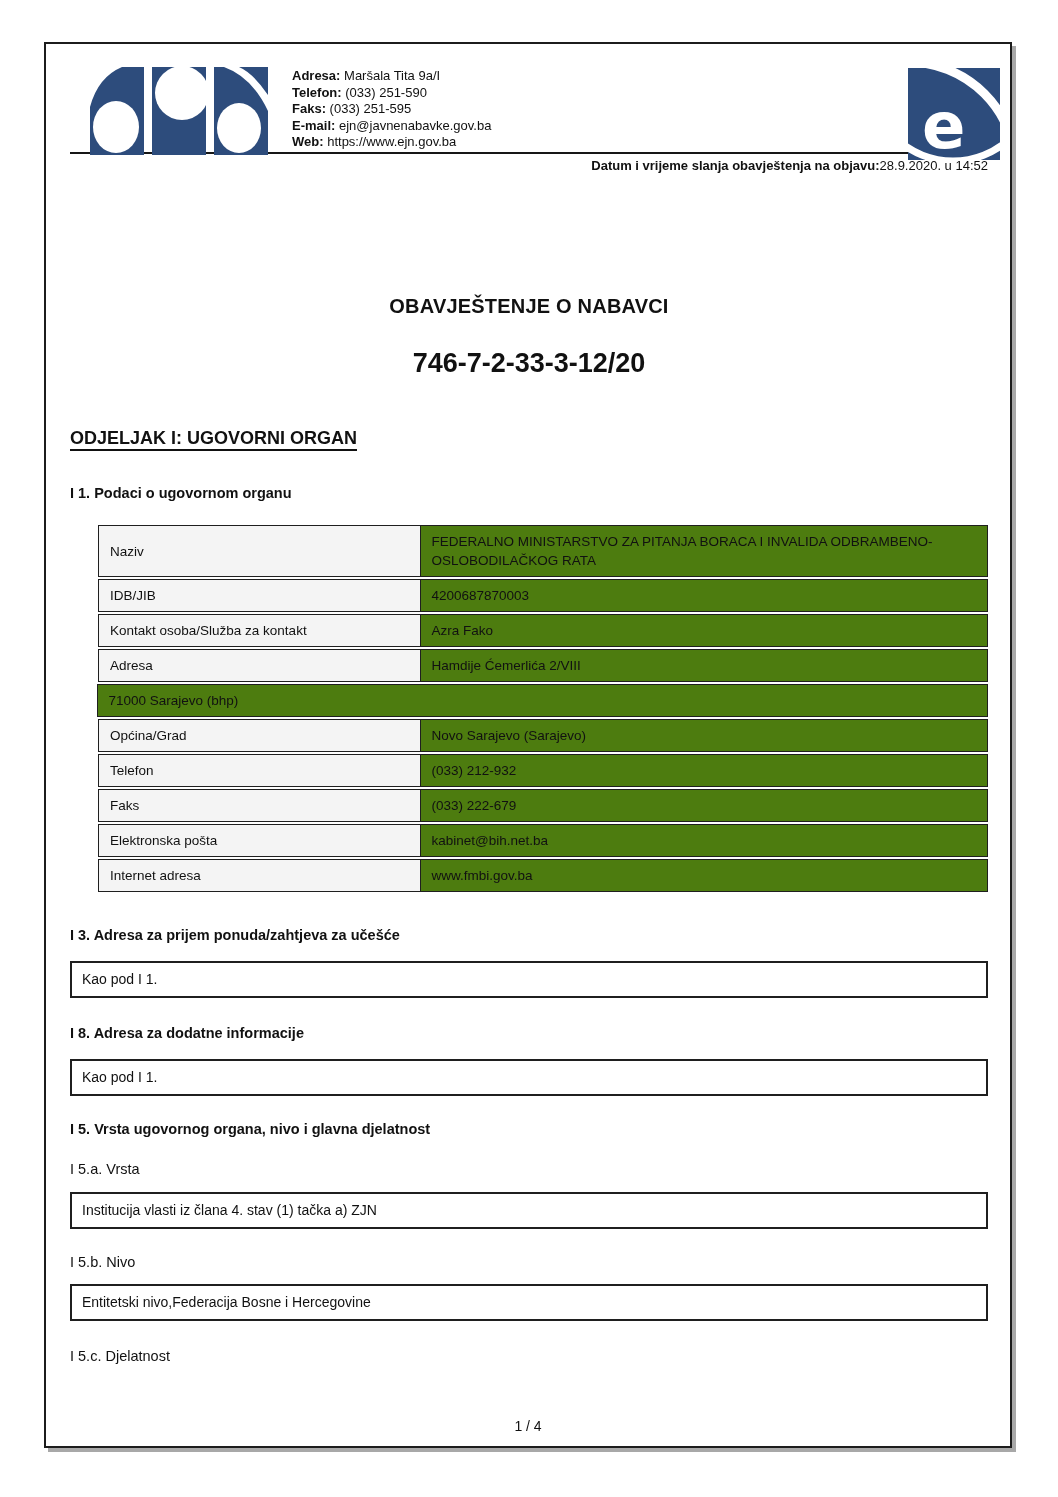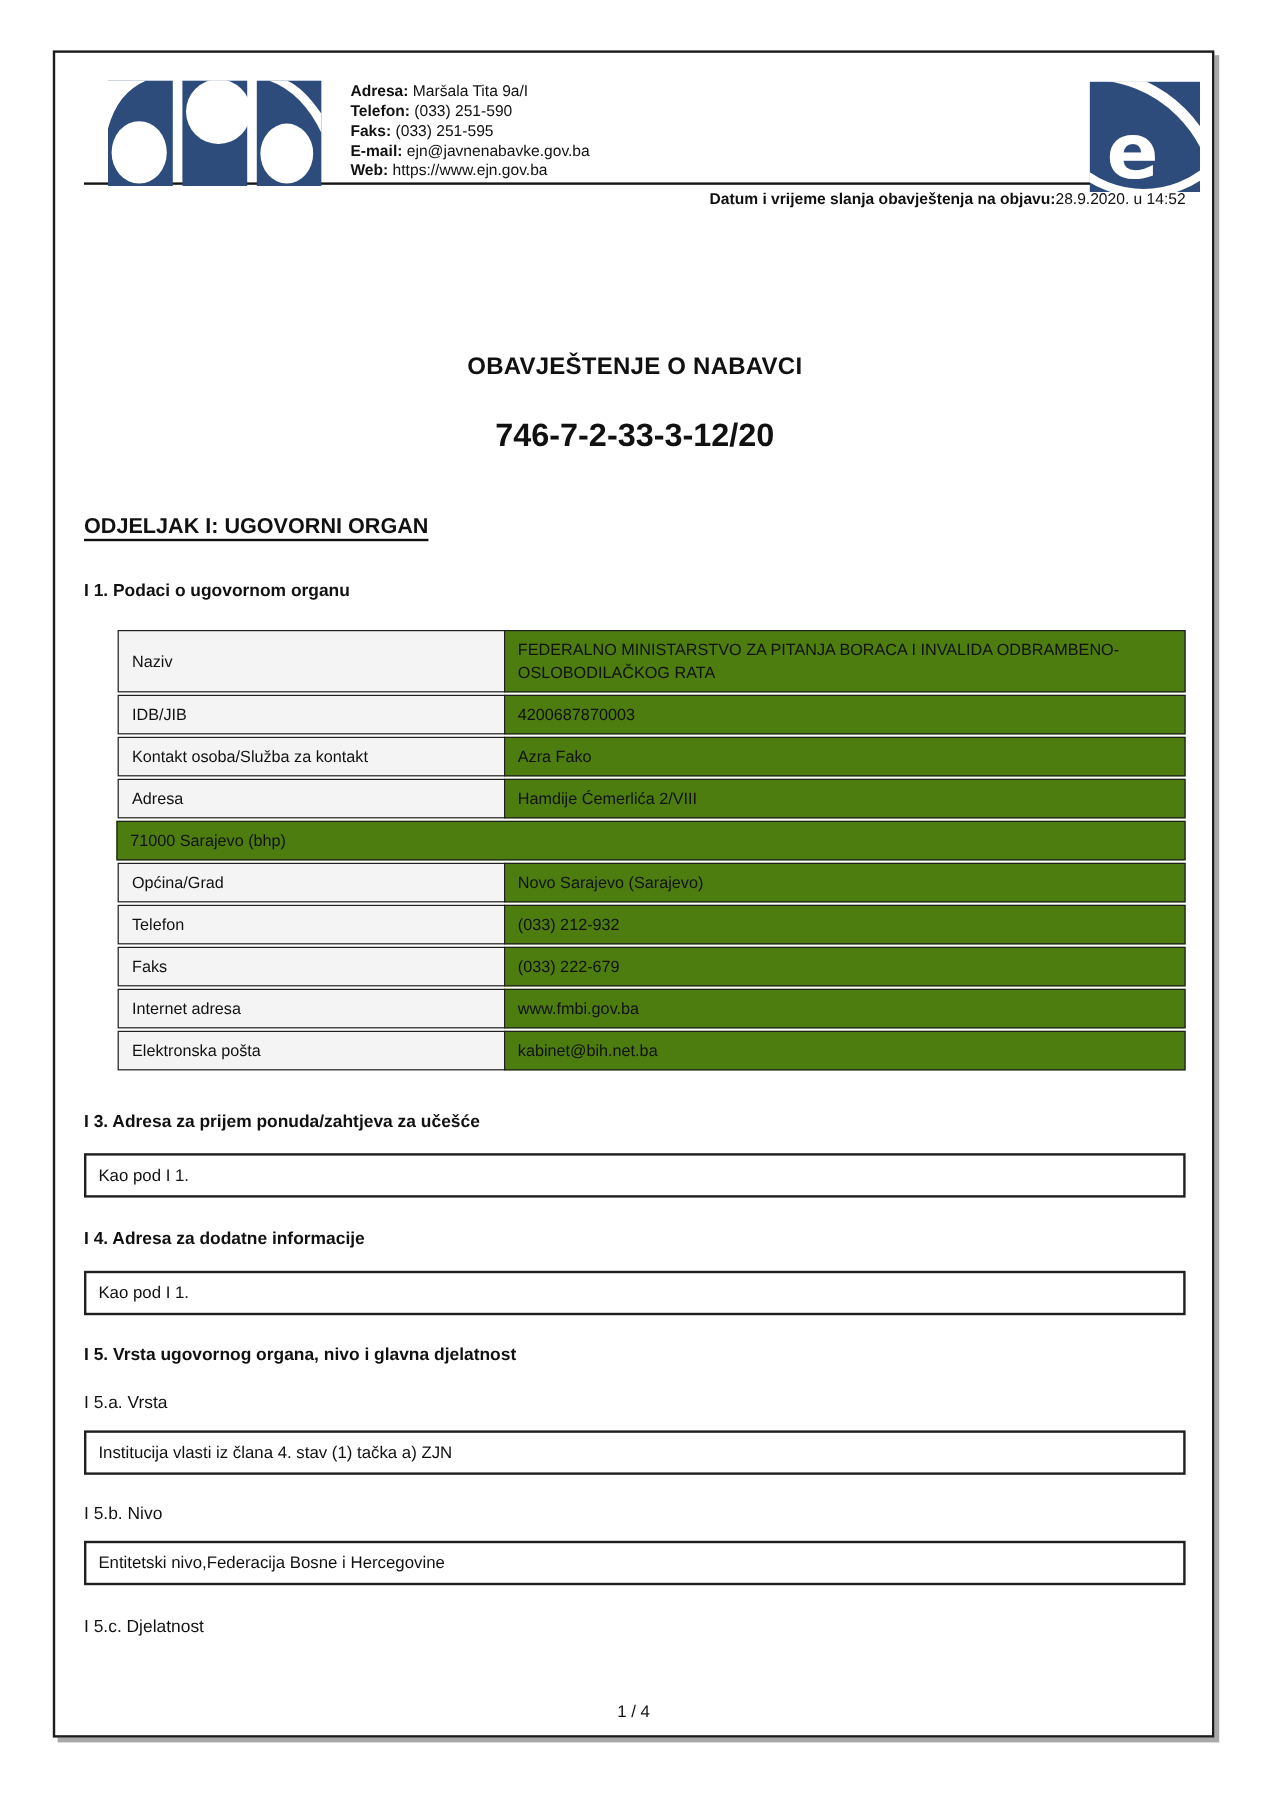--- a/index.html
+++ b/index.html
@@ -142,33 +142,33 @@
       </div>
       <div class="crow">
         <div class="clabel">Telefon</div>
         <div class="cvalue">(033) 212-932</div>
       </div>
       <div class="crow">
         <div class="clabel">Faks</div>
         <div class="cvalue">(033) 222-679</div>
       </div>
       <div class="crow">
+        <div class="clabel">Elektronska pošta</div>
+        <div class="cvalue">kabinet@bih.net.ba</div>
+      </div>
+      <div class="crow">
         <div class="clabel">Internet adresa</div>
         <div class="cvalue">www.fmbi.gov.ba</div>
-      </div>
-      <div class="crow">
-        <div class="clabel">Elektronska pošta</div>
-        <div class="cvalue">kabinet@bih.net.ba</div>
       </div>
     </div>
 
     <div class="sub-head mt-h3">I 3. Adresa za prijem ponuda/zahtjeva za učešće</div>
     <div class="ibox mt-b1">Kao pod I 1.</div>
 
-    <div class="sub-head mt-h4">I 4. Adresa za dodatne informacije</div>
+    <div class="sub-head mt-h4">I 8. Adresa za dodatne informacije</div>
     <div class="ibox mt-b2">Kao pod I 1.</div>
 
     <div class="sub-head mt-h5">I 5. Vrsta ugovornog organa, nivo i glavna djelatnost</div>
 
     <div class="field-label mt-5a">I 5.a. Vrsta</div>
     <div class="ibox mt-b3">Institucija vlasti iz člana 4. stav (1) tačka a) ZJN</div>
 
     <div class="field-label mt-5b">I 5.b. Nivo</div>
     <div class="ibox mt-b4">Entitetski nivo,Federacija Bosne i Hercegovine</div>
 

